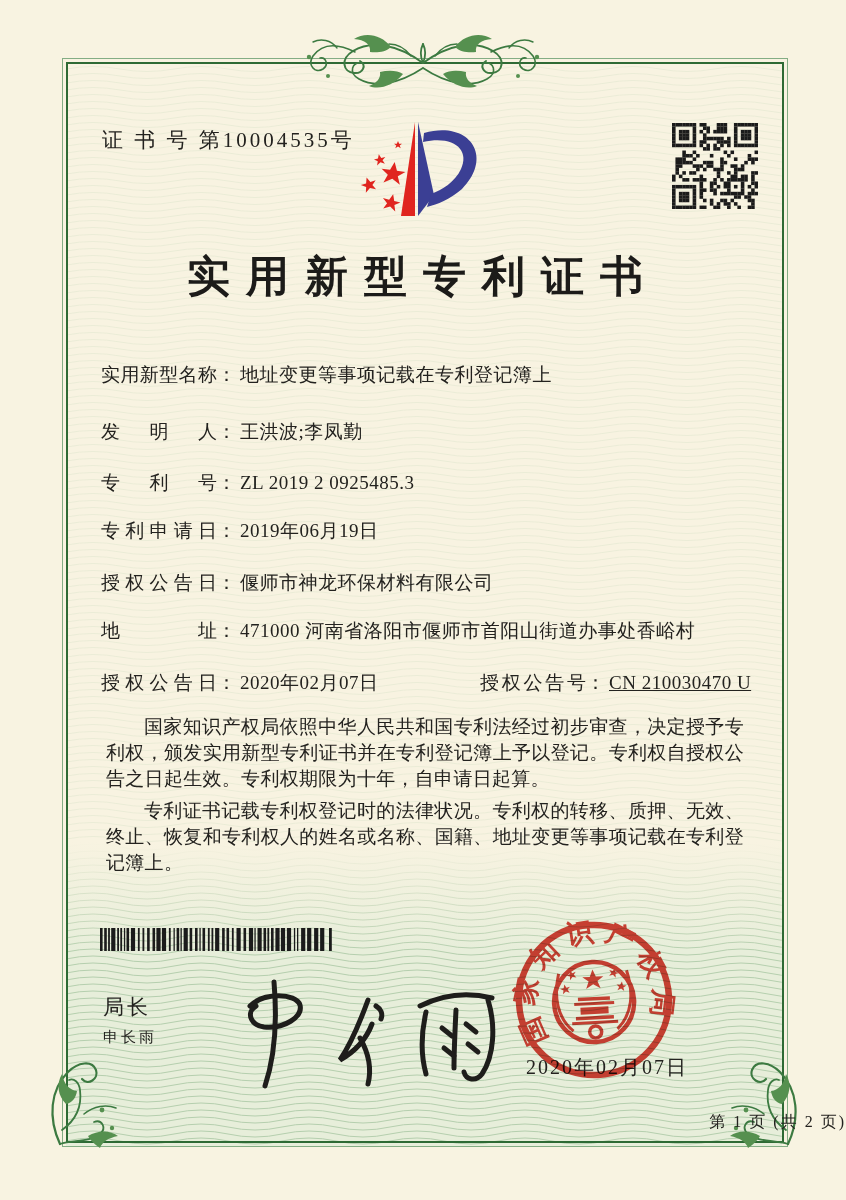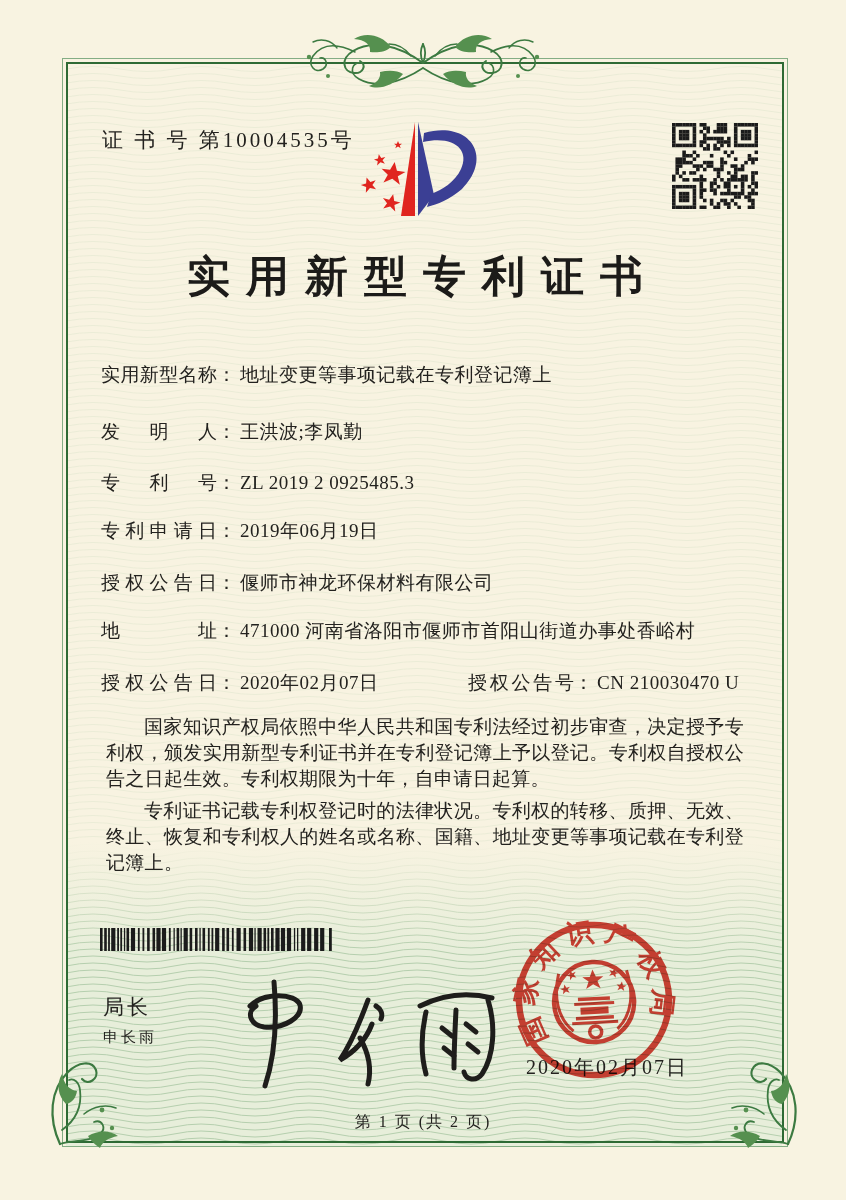--- a/index.html
+++ b/index.html
@@ -16,30 +16,30 @@
   .cert-no{position:absolute;left:102px;top:126px;font-size:21px;letter-spacing:3px;z-index:4;}
   .logo{position:absolute;left:342px;top:110px;z-index:4;}
   .qr{position:absolute;left:672px;top:123px;z-index:4;}
   .title{position:absolute;left:0;top:248px;width:100%;text-align:center;font-size:43px;font-weight:bold;letter-spacing:16px;box-sizing:border-box;z-index:4;color:#1c1b19;}
   .field-row{position:absolute;left:101px;width:660px;font-size:19px;z-index:4;white-space:nowrap;}
   .flabel{display:inline-block;width:116px;text-align:justify;text-align-last:justify;vertical-align:top;}
   .flabel2{display:inline-block;width:106px;text-align:justify;text-align-last:justify;vertical-align:top;}
   .colon{display:inline-block;margin-right:4px;}
   .fvalue{letter-spacing:.5px;}
   .fvalue.w{display:inline-block;width:212px;}
-  .pair2{margin-left:16px;}
+  .pair2{margin-left:28px;text-decoration:underline;}
   .paragraphs{position:absolute;left:100px;top:708px;width:650px;z-index:4;}
   .paragraphs p{margin:6px;font-size:19px;line-height:26px;text-indent:2em;letter-spacing:.3px;text-align:justify;}
   .barcode{position:absolute;left:100px;top:928px;z-index:4;}
   .officer-title{position:absolute;left:103px;top:993px;font-size:21px;letter-spacing:3px;z-index:4;}
   .officer-name{position:absolute;left:103px;top:1028px;font-size:15px;letter-spacing:3px;z-index:4;}
   .signature{position:absolute;left:210px;top:972px;z-index:4;}
   .seal{position:absolute;left:474px;top:880px;z-index:5;mix-blend-mode:multiply;opacity:.94;transform:rotate(-3deg);}
   .seal-date{position:absolute;left:497px;top:1054px;width:220px;text-align:center;font-size:20px;letter-spacing:2px;z-index:4;}
-  .page-number{position:absolute;left:0;top:1112px;width:100%;text-align:center;font-size:16px;letter-spacing:2px;z-index:4;}
+  .page-number{position:absolute;left:0;top:1112px;width:100%;text-align:right;font-size:16px;letter-spacing:2px;z-index:4;}
   .back-note{position:absolute;left:0;top:1163px;width:100%;text-align:center;font-size:18px;letter-spacing:4px;z-index:4;color:#34332f;margin-top:36px;}
   .g-stroke{stroke:#3c7a41;fill:none;stroke-linecap:round;}
   .g-fill{fill:#55904f;}
 </style>
 </head>
 <body>
 
 <div class="page">
 
   <div class="waves waves-top">

